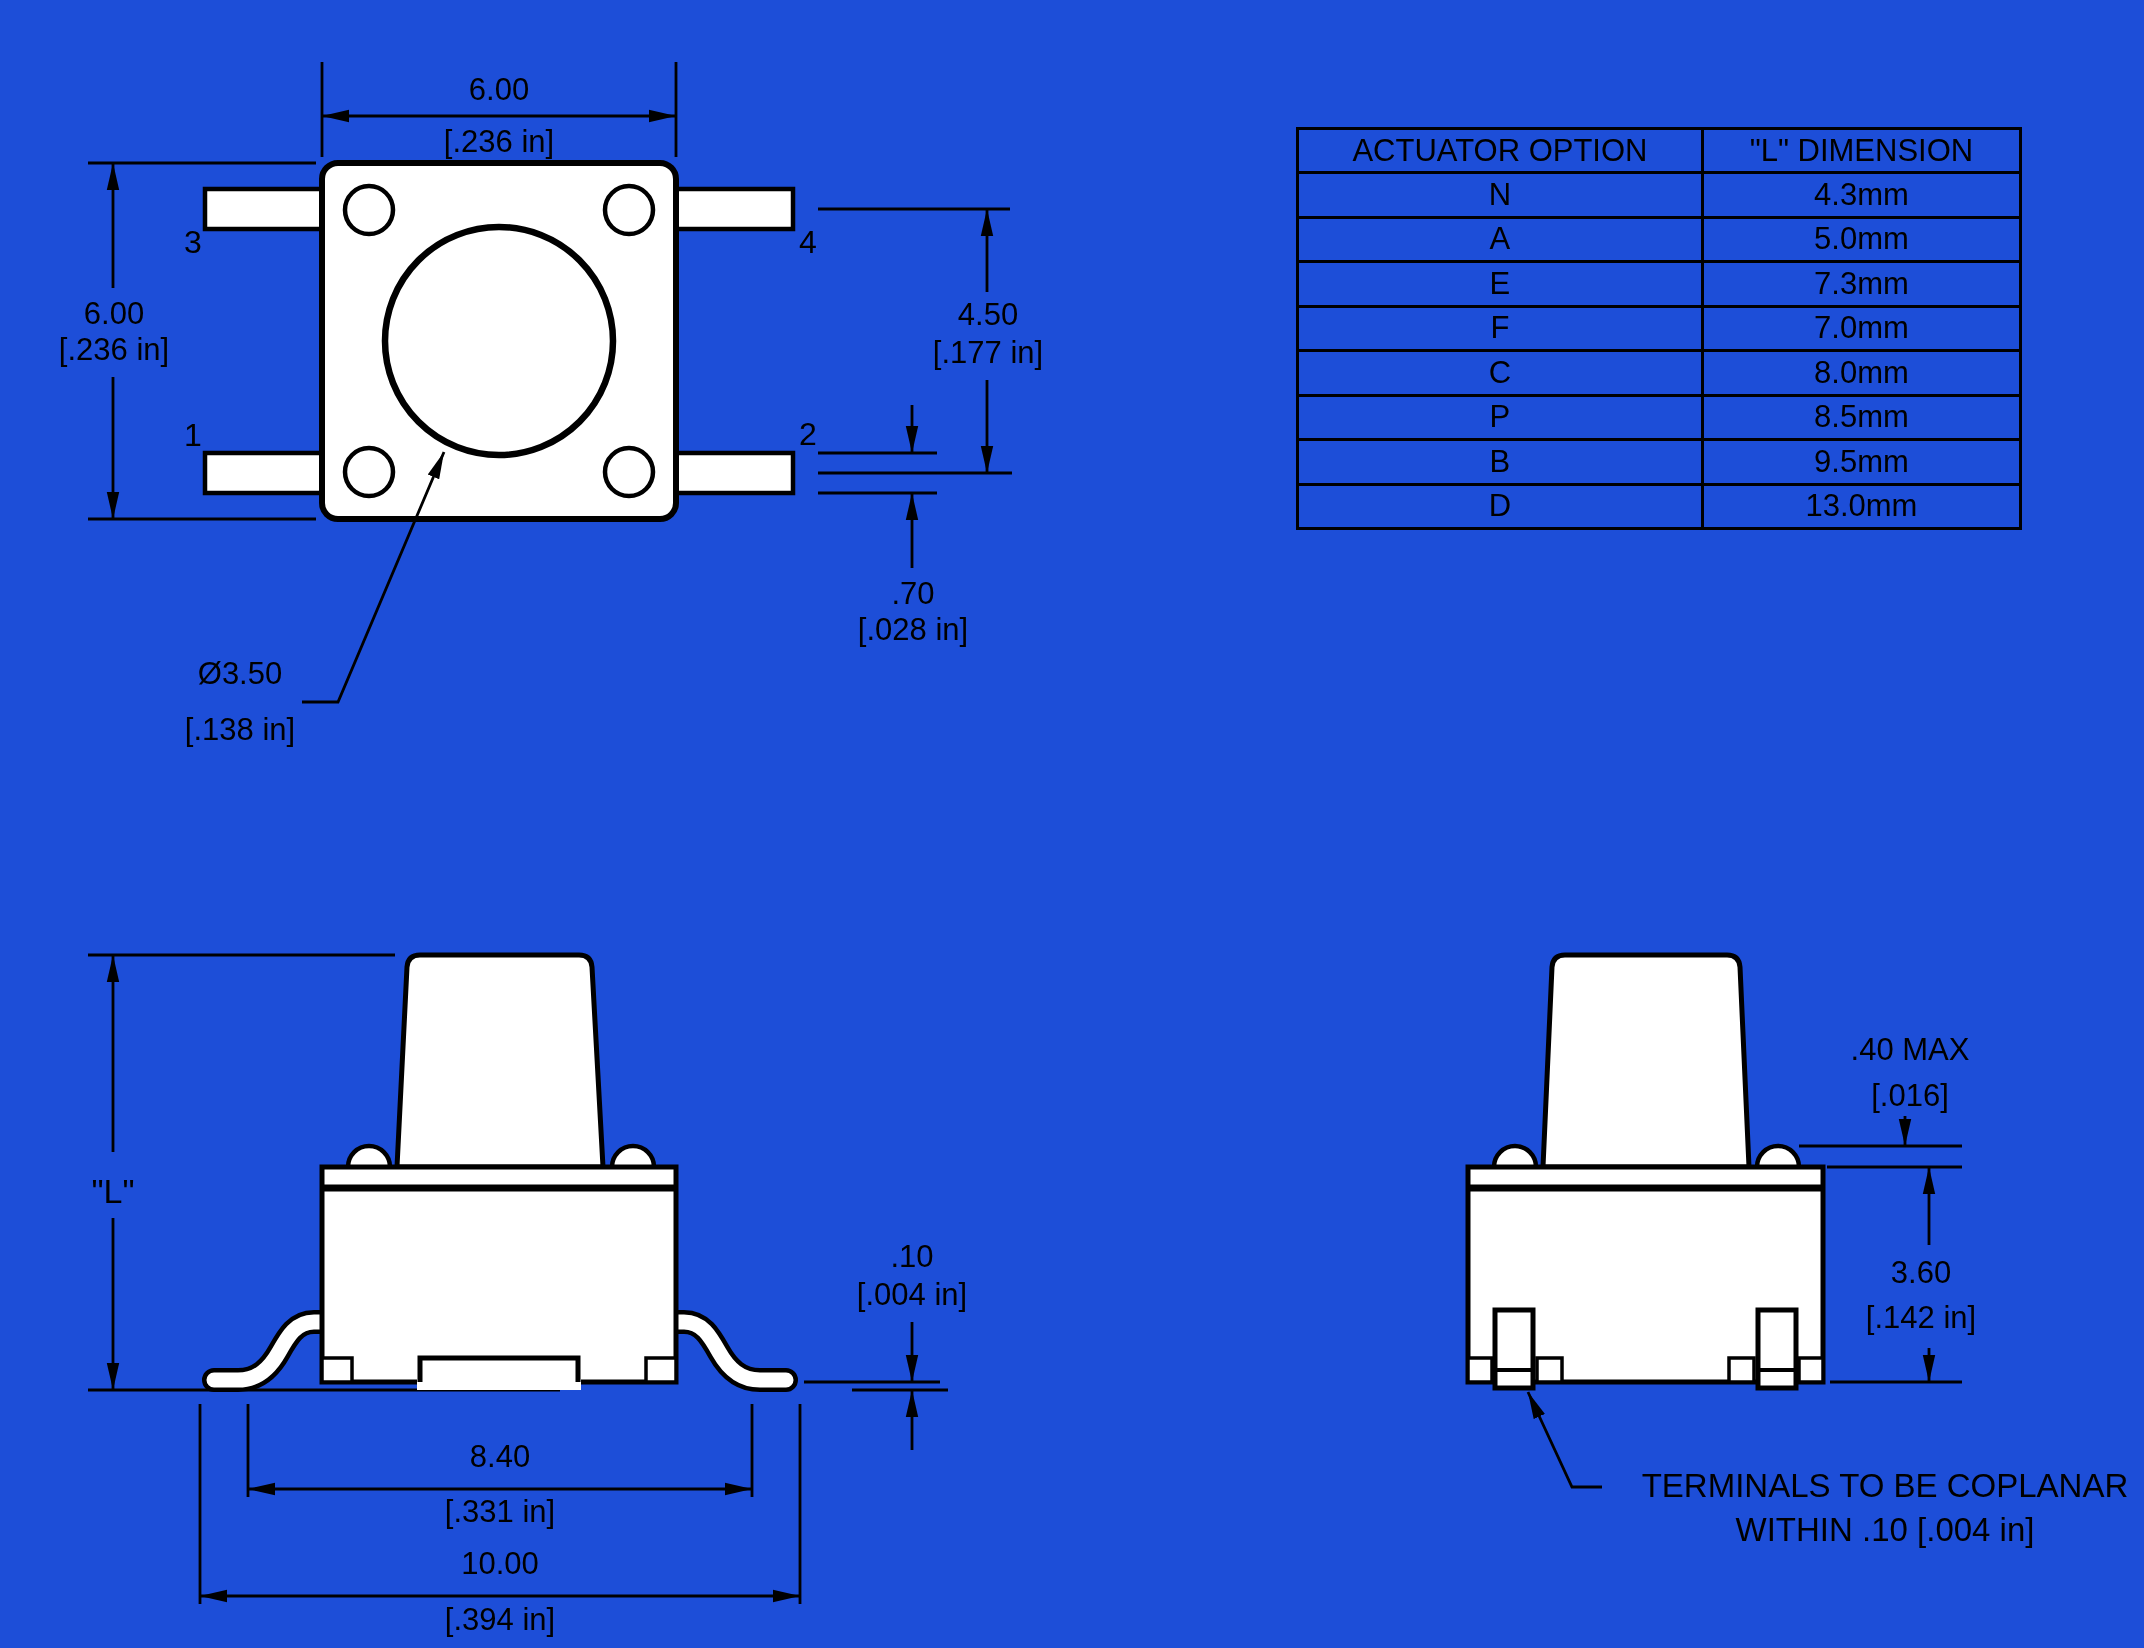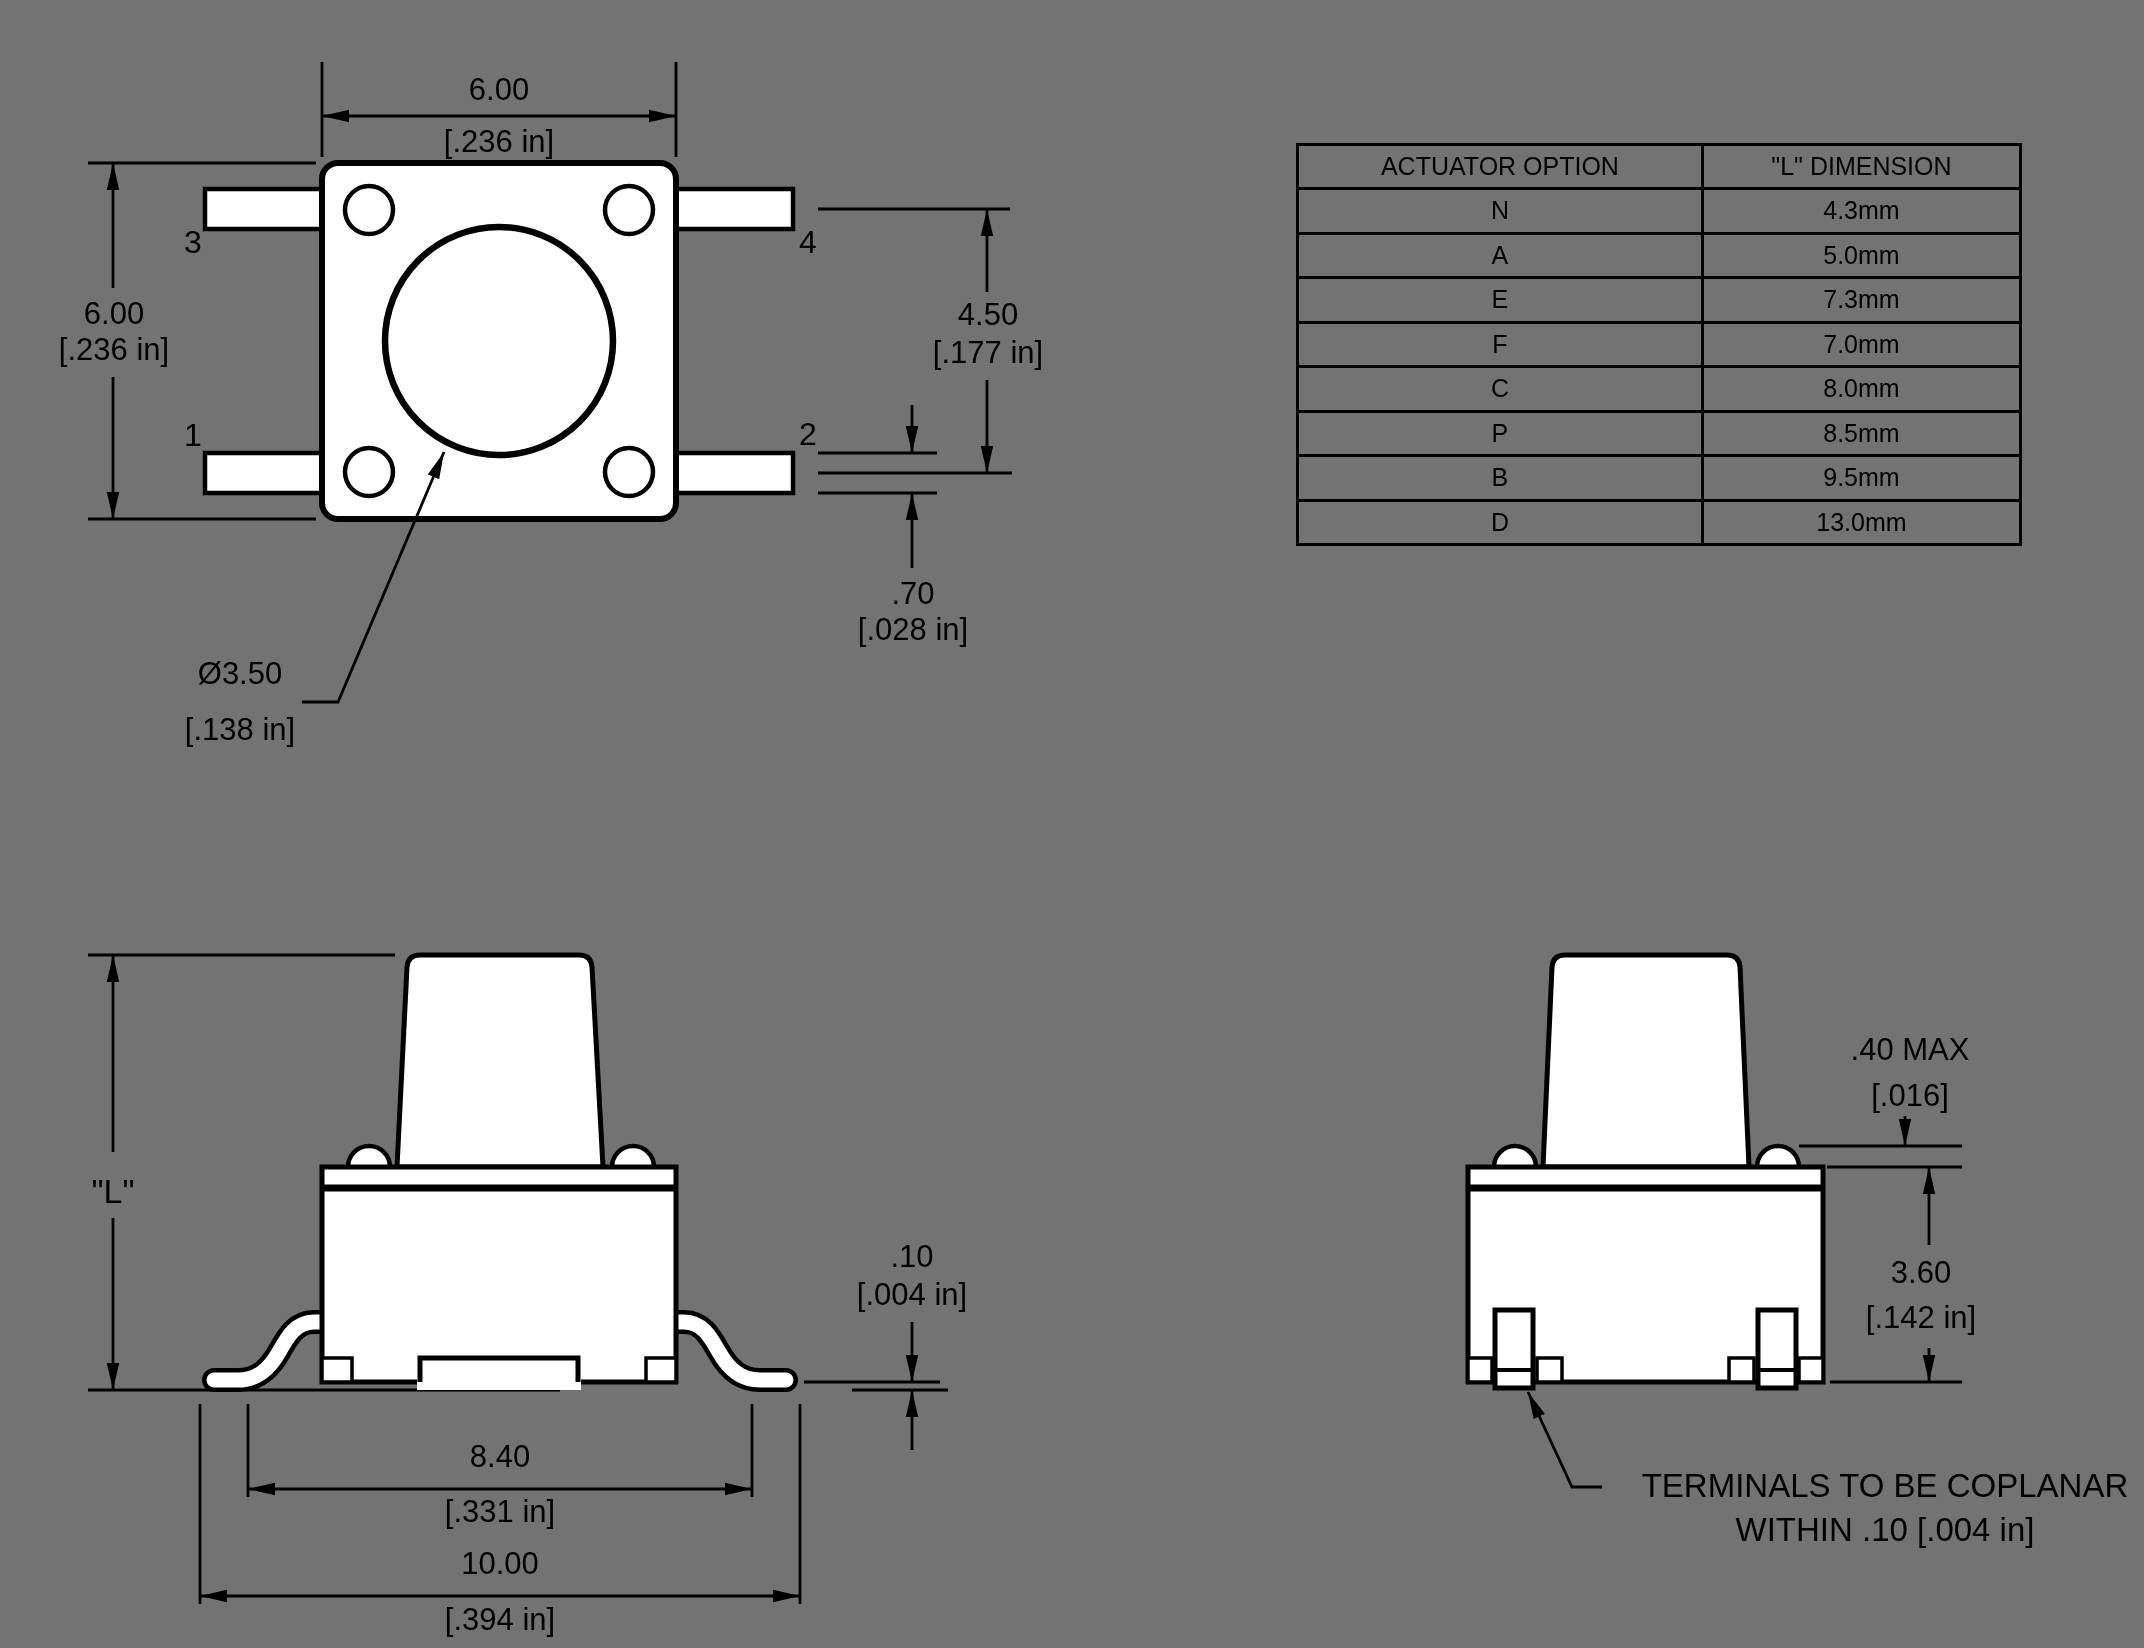--- a/index.html
+++ b/index.html
@@ -1,40 +1,40 @@
 <!DOCTYPE html>
 <html><head>
 <meta charset="utf-8">
 <style>
   html,body{margin:0;padding:0;background:#fff;}
   .canvas{
     position:relative;
     width:2144px;height:1648px;
-    background:#737373;
+    background:#1d4ed8;
     font-family:"Liberation Sans", sans-serif;
     color:#000;
     overflow:hidden;
   }
   svg text{
     font-family:"Liberation Sans", sans-serif;
     fill:#000000;
   }
   .dimtxt{font-size:31px;}
   .pinlbl{font-size:32px;}
   .llbl{font-size:34px;}
   .notetxt{font-size:33px;}
 
   
   .spec-table{
     position:absolute;
-    left:1296px;top:143px;
+    left:1296px;top:127px;
     width:726px;height:403px;
     border-collapse:collapse;
     table-layout:fixed;
-    font-size:25px;
+    font-size:31px;
   }
   .spec-table th,.spec-table td{
     border:3px solid #000;
     text-align:center;
     vertical-align:middle;
     padding:0;
     height:41px;
     font-weight:normal;
     white-space:nowrap;
     overflow:hidden;

